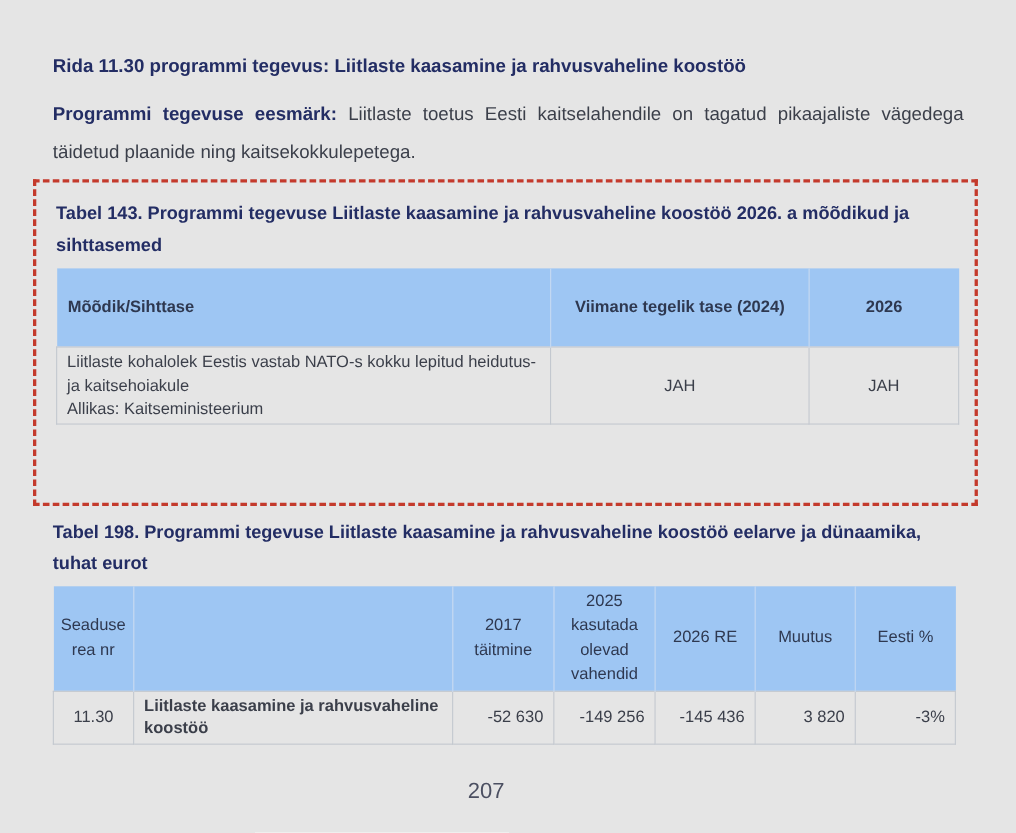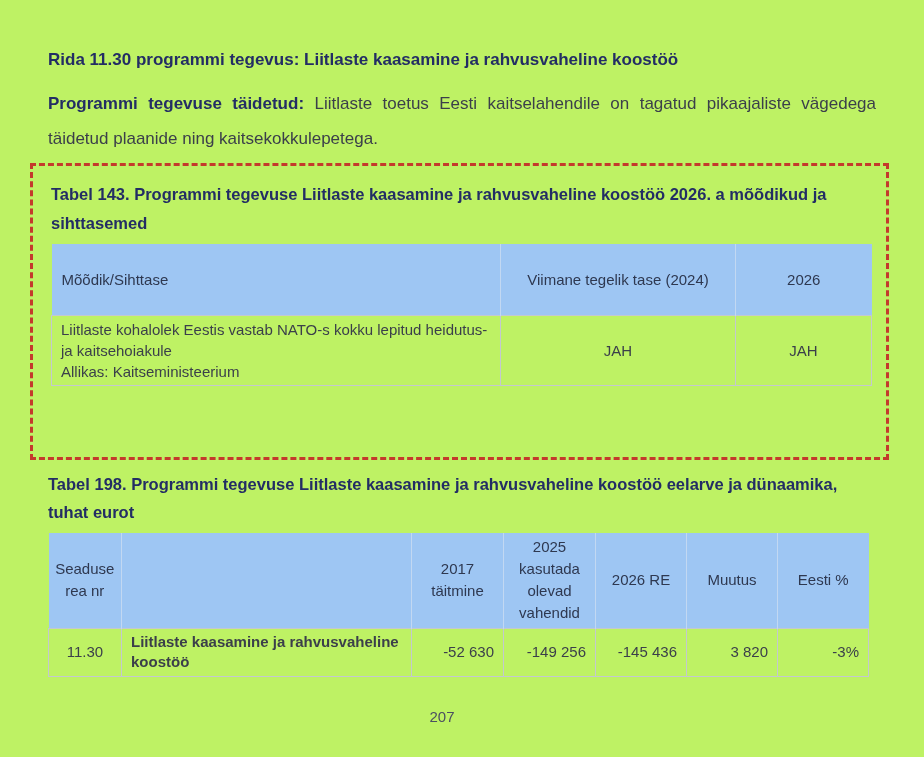--- a/index.html
+++ b/index.html
@@ -1,19 +1,19 @@
 <!DOCTYPE html>
 <html style="--navy: #232d64; --text: #3b3f4a; --blue: #9ec6f3; --red: #c43a2c; --bordergray: #c3c8cf; --hdrdiv: #c2d8f2;"><head>
 <meta charset="utf-8">
 <style>
   * { margin:0; padding:0; box-sizing:border-box; }
   html,body { background:#fcfcfa; }
   #canvas {
     position:relative; width:924px; height:757px;
-    background:#bef264; overflow:hidden;
+    background:#e5e5e5; overflow:hidden;
     font-family:"Liberation Sans","DejaVu Sans",sans-serif;
     color:var(--text,#3b3f4a);
   }
   .doc-heading {
     position:absolute; left:48px; top:50px; width:832px;
     font-size:17px; font-weight:bold; color:var(--navy,#232d64);
   }
   .doc-para {
     position:absolute; left:48px; top:86px; width:828px;
     font-size:17px; line-height:35px; text-align:justify;
@@ -26,21 +26,21 @@
     border:3px dashed var(--red,#c43a2c);
   }
   .t143-title {
     position:absolute; left:18px; top:14px; width:818px;
     font-size:16.5px; font-weight:bold; line-height:29px;
     color:var(--navy,#232d64);
   }
   table { border-collapse:collapse; table-layout:fixed; font-size:15px; }
   .table143 { position:absolute; left:18px; top:78px; width:820px; }
   .table143 th {
-    background:var(--blue,#9ec6f3); font-weight:normal; height:71px;
+    background:var(--blue,#9ec6f3); font-weight:bold; height:71px;
     vertical-align:middle; color:#2e3850;margin-left:16px;
   }
   .table143 th.left { text-align:left; padding:0 10px; }
   .table143 th.center { text-align:center; padding:0 20px; }
   .table143 th + th { border-left:1px solid var(--hdrdiv,#c2d8f2); }
   .table143 td {
     border:1px solid var(--bordergray,#c3c8cf);
     vertical-align:middle; padding:3px 9px; line-height:21px;
     color:var(--text,#3b3f4a);
   }
@@ -64,31 +64,31 @@
     border:1px solid var(--bordergray,#c3c8cf);
     height:48px; vertical-align:middle; line-height:20px;
     color:var(--text,#3b3f4a);
   }
   .table144 td.center { text-align:center; }
   .table144 td.name { text-align:left; padding:2px 9px;font-weight:bold; }
   .table144 td.num { text-align:right; padding:0 9px 0 2px; }
 
   .page-footer {
     position:absolute; left:0; top:708px; width:884px;
-    text-align:center; font-size:15px; color:#4b4f61;
+    text-align:center; font-size:20px; color:#4b4f61;
   }
 </style>
 </head>
 <body>
 
 <div id="canvas">
 
   <div class="doc-heading">Rida 11.30 programmi tegevus: Liitlaste kaasamine ja rahvusvaheline koostöö</div>
 
-  <p class="doc-para"><span class="lead">Programmi tegevuse täidetud:</span>
+  <p class="doc-para"><span class="lead">Programmi tegevuse eesmärk:</span>
     <span>Liitlaste toetus Eesti kaitselahendile on tagatud pikaajaliste vägedega täidetud plaanide ning kaitsekokkulepetega.</span>
   </p>
 
   <div class="redbox">
     <div class="t143-title">Tabel 143. Programmi tegevuse Liitlaste kaasamine ja rahvusvaheline koostöö 2026. a mõõdikud ja sihttasemed</div>
 
     <table class="table143">
       <colgroup>
         <col style="width:449px">
           <col style="width:235px">

